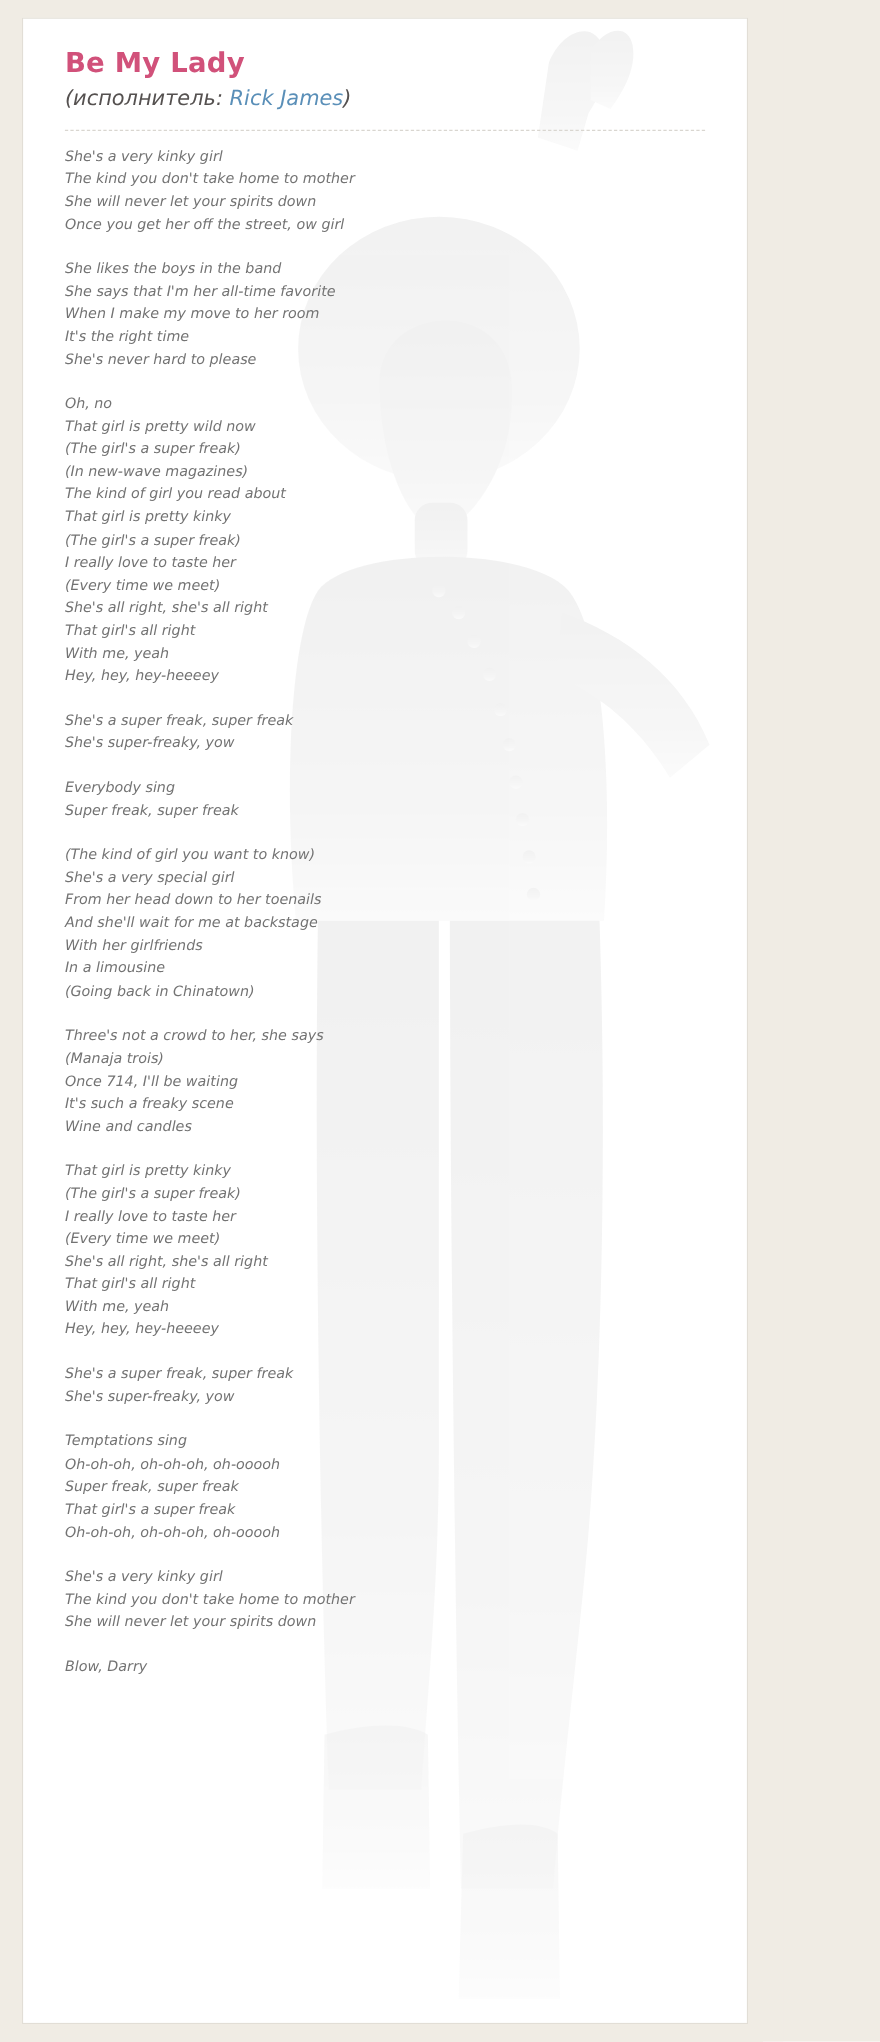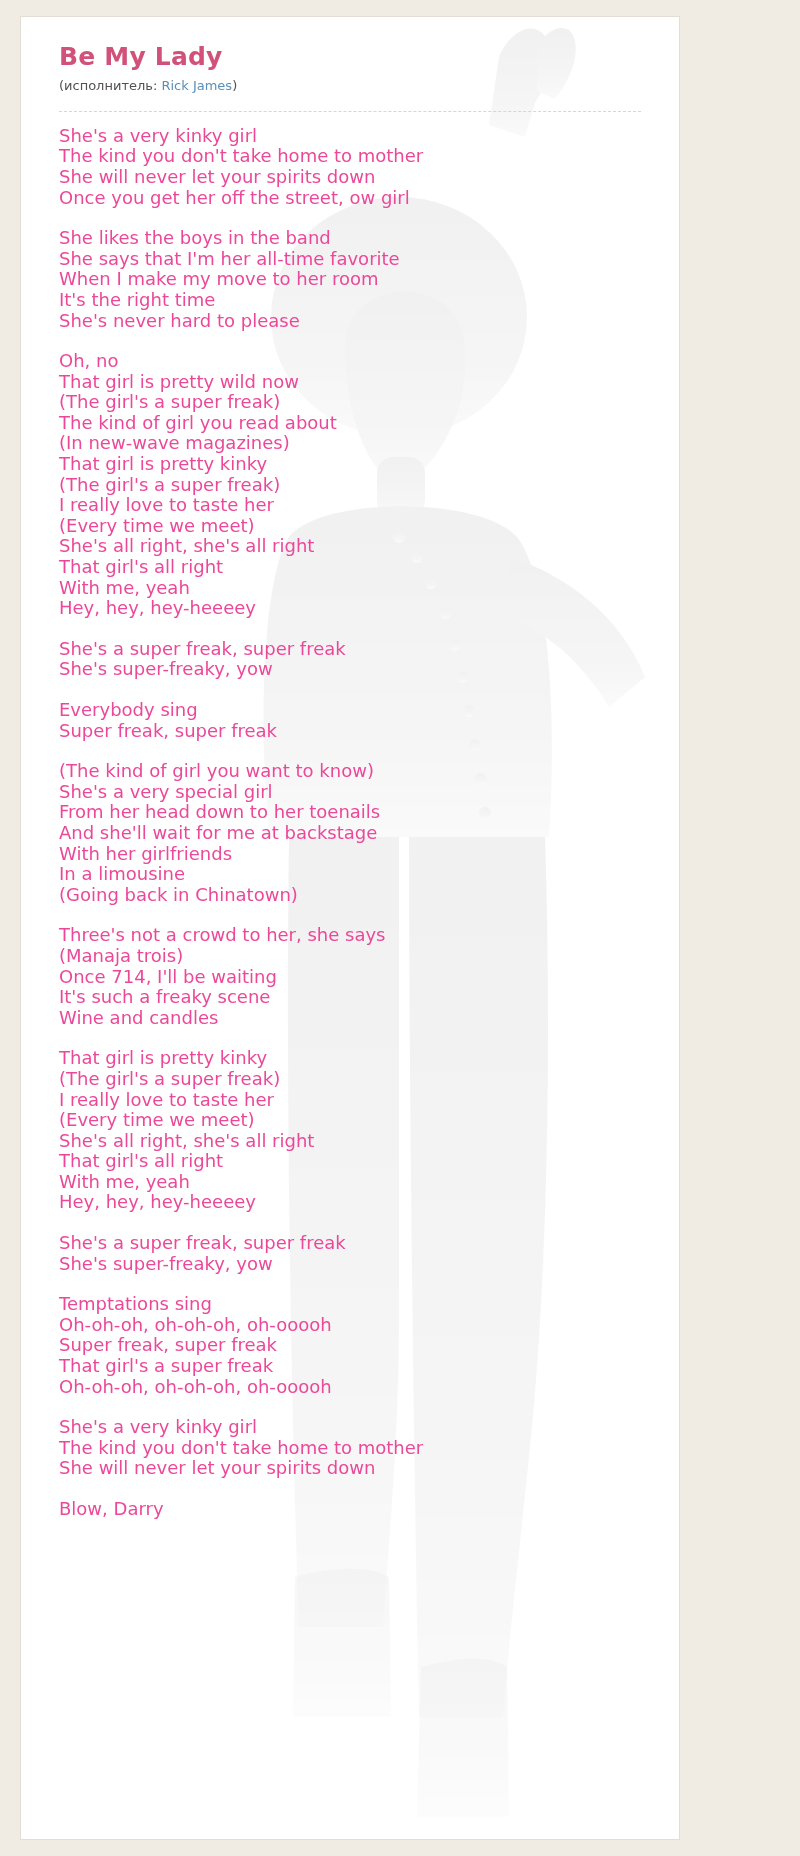--- a/index.html
+++ b/index.html
@@ -49,40 +49,42 @@
 
   .song-title {
     color: #d1517a;
     font-size: 25px;
     font-weight: bold;
     line-height: 1.15;
     margin: 0 0 6px 0;
     letter-spacing: 0.2px;
   }
   .artist-line {
-    font-size: 13px;
+    font-size: 19px;
     color: #555150;
     margin: 0 0 18px 0;
+    font-style: italic;
   }
   .artist-line .artist-link {
     color: #5a8fb8;
     text-decoration: none;
   }
 
   .divider {
     border: 0;
     border-top: 1px dashed #d9d6d0;
     margin: 9px 0 14px 0;
   }
 
   .lyrics {
-    font-size: 18px;
+    font-size: 13px;
     line-height: 20.6px;
-    color: #ec4899;
+    color: #737373;
     white-space: normal;
+    font-style: italic;
   }
   .stanza {
     margin: 0 0 20px 0;
   }
   .stanza .line {
     display: block;
     white-space: pre-wrap;
   }
 </style>
 </head>
@@ -160,22 +162,22 @@
           <span class="line">She says that I'm her all-time favorite</span>
           <span class="line">When I make my move to her room</span>
           <span class="line">It's the right time</span>
           <span class="line">She's never hard to please</span>
         </p>
 
         <p class="stanza">
           <span class="line">Oh, no</span>
           <span class="line">That girl is pretty wild now</span>
           <span class="line">(The girl's a super freak)</span>
+          <span class="line">(In new-wave magazines)</span>
           <span class="line">The kind of girl you read about</span>
-          <span class="line">(In new-wave magazines)</span>
           <span class="line">That girl is pretty kinky</span>
           <span class="line">(The girl's a super freak)</span>
           <span class="line">I really love to taste her</span>
           <span class="line">(Every time we meet)</span>
           <span class="line">She's all right, she's all right</span>
           <span class="line">That girl's all right</span>
           <span class="line">With me, yeah</span>
           <span class="line">Hey, hey, hey-heeeey</span>
         </p>
 

